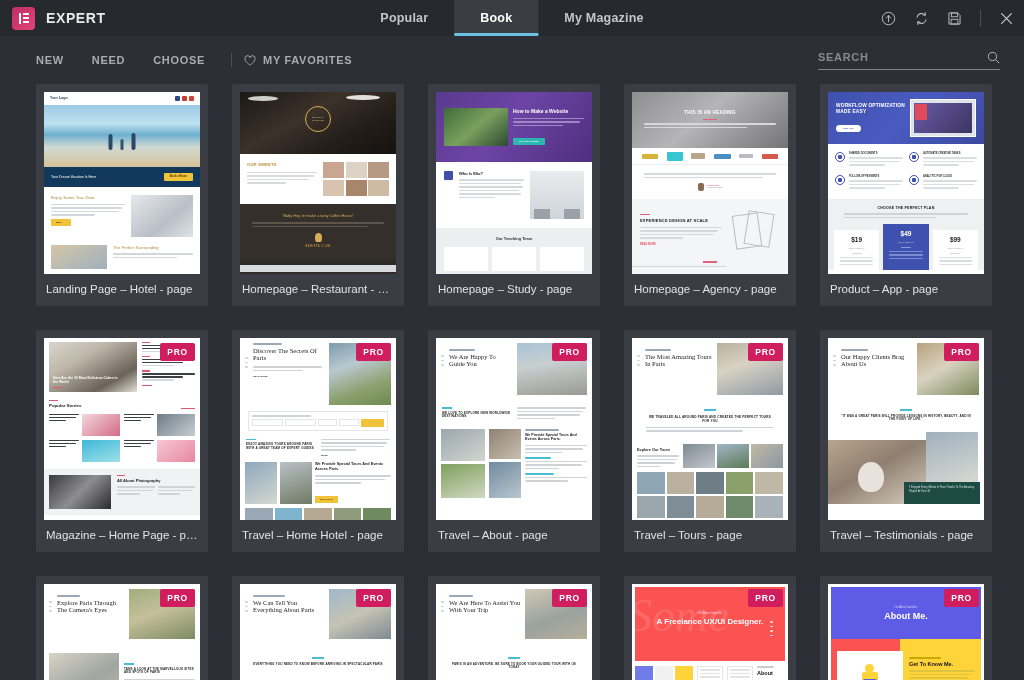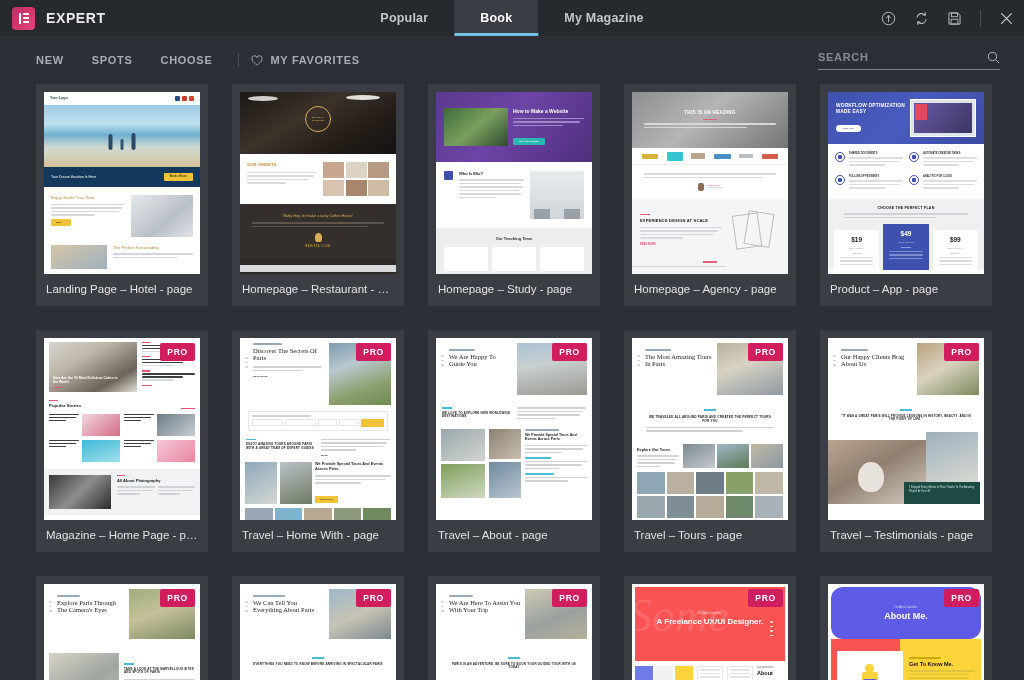--- a/index.html
+++ b/index.html
@@ -104,21 +104,21 @@
   .darkroom{ background: linear-gradient(150deg,#1c1814 0%,#3b322a 40%,#241d18 70%,#151210 100%); }
   .purple  { background: linear-gradient(130deg,#5b3a8e 0%,#6d44a6 45%,#4e2f7d 100%); }
   .greyphoto{ background: linear-gradient(140deg,#8e8e90 0%,#b5b5b7 45%,#747476 100%); }
   .bluehero{ background: linear-gradient(135deg,#3f51ae 0%,#4a5bc0 50%,#3a49a0 100%); }
   .paris   { background: linear-gradient(160deg,#7d9bb0 0%,#b9c8cf 35%,#8ca06f 70%,#6e8a52 100%); }
   .city    { background: linear-gradient(170deg,#a9c3d6 0%,#c8cfcf 40%,#9a9a92 100%); }
   .louvre  { background: linear-gradient(160deg,#b9b19f 0%,#d8d2c2 40%,#8f9aa5 100%); }
   .street  { background: linear-gradient(160deg,#9fae7d 0%,#c5c09a 45%,#7d8a63 100%); }
   .cake    { background: linear-gradient(150deg,#d8d5cf 0%,#bdb6a8 35%,#6b6258 75%,#e4e0d6 100%); }
   .red-hero{ background: #fb5252; }
-  .blue-hero2{ background: #5e5ce6; border-radius: 12px; }
+  .blue-hero2{ background: #5e5ce6; }
 </style>
 </head>
 <body>
 
 <div class="header">
   <div class="brand">
     <div class="logo-box">
       <div class="logo-glyph">
         <span class="bar"></span>
         <span class="stack">
@@ -162,21 +162,21 @@
       <svg width="15" height="15" viewBox="0 0 20 20">
           <path d="M3.5 3.5l13 13M16.5 3.5l-13 13" stroke="#c9ccd1" stroke-width="1.6" stroke-linecap="round"></path>
         </svg>
     </span>
   </div>
 </div>
 
 <div class="filterbar">
   <div class="filters">
     <div class="filter">NEW</div>
-    <div class="filter">SPOTS</div>
+    <div class="filter">NEED</div>
     <div class="filter">CHOOSE</div>
     <div class="fdivider"></div>
     <div class="favorites">
       <svg width="12" height="11" viewBox="0 0 16 14">
           <path d="M8 13S1.3 8.9 1.3 4.8A3.4 3.4 0 0 1 8 3.3a3.4 3.4 0 0 1 6.7 1.5C14.7 8.9 8 13 8 13z" fill="none" stroke="#a9acb1" stroke-width="1.2"></path>
         </svg>
       <span>MY FAVORITES</span>
     </div>
   </div>
 
@@ -691,21 +691,21 @@
       <div style="display:flex;gap:2px;padding:4px 5px 0">
         <div style="flex:1;height:14px;background:#9aa7b5"></div>
         <div style="flex:1;height:14px;background:#7fb4cf"></div>
         <div style="flex:1;height:14px;background:#b6a891"></div>
         <div style="flex:1;height:14px;background:#8e9a7c"></div>
         <div style="flex:1;height:14px;background:#6f8a5e"></div>
       </div>
     </div>
           </div>
     </div>
-    <div class="card-title">Travel – Home With - page</div>
+    <div class="card-title">Travel – Home Hotel - page</div>
       </div>
       <div class="card">
     <div class="thumb-frame">
       <div class="pro-badge">PRO</div>
       <div class="thumb">
     <div style="background:#fff;height:100%">
       <div style="display:flex;padding:5px 5px 0 5px;gap:4px">
         <div style="width:4px;padding-top:12px">
                   <div style="height:1.5px;background:#cfd2d6;width:3px;margin-bottom:3px;border-radius:1px"></div>
                   <div style="height:1.5px;background:#cfd2d6;width:3px;margin-bottom:3px;border-radius:1px"></div>

